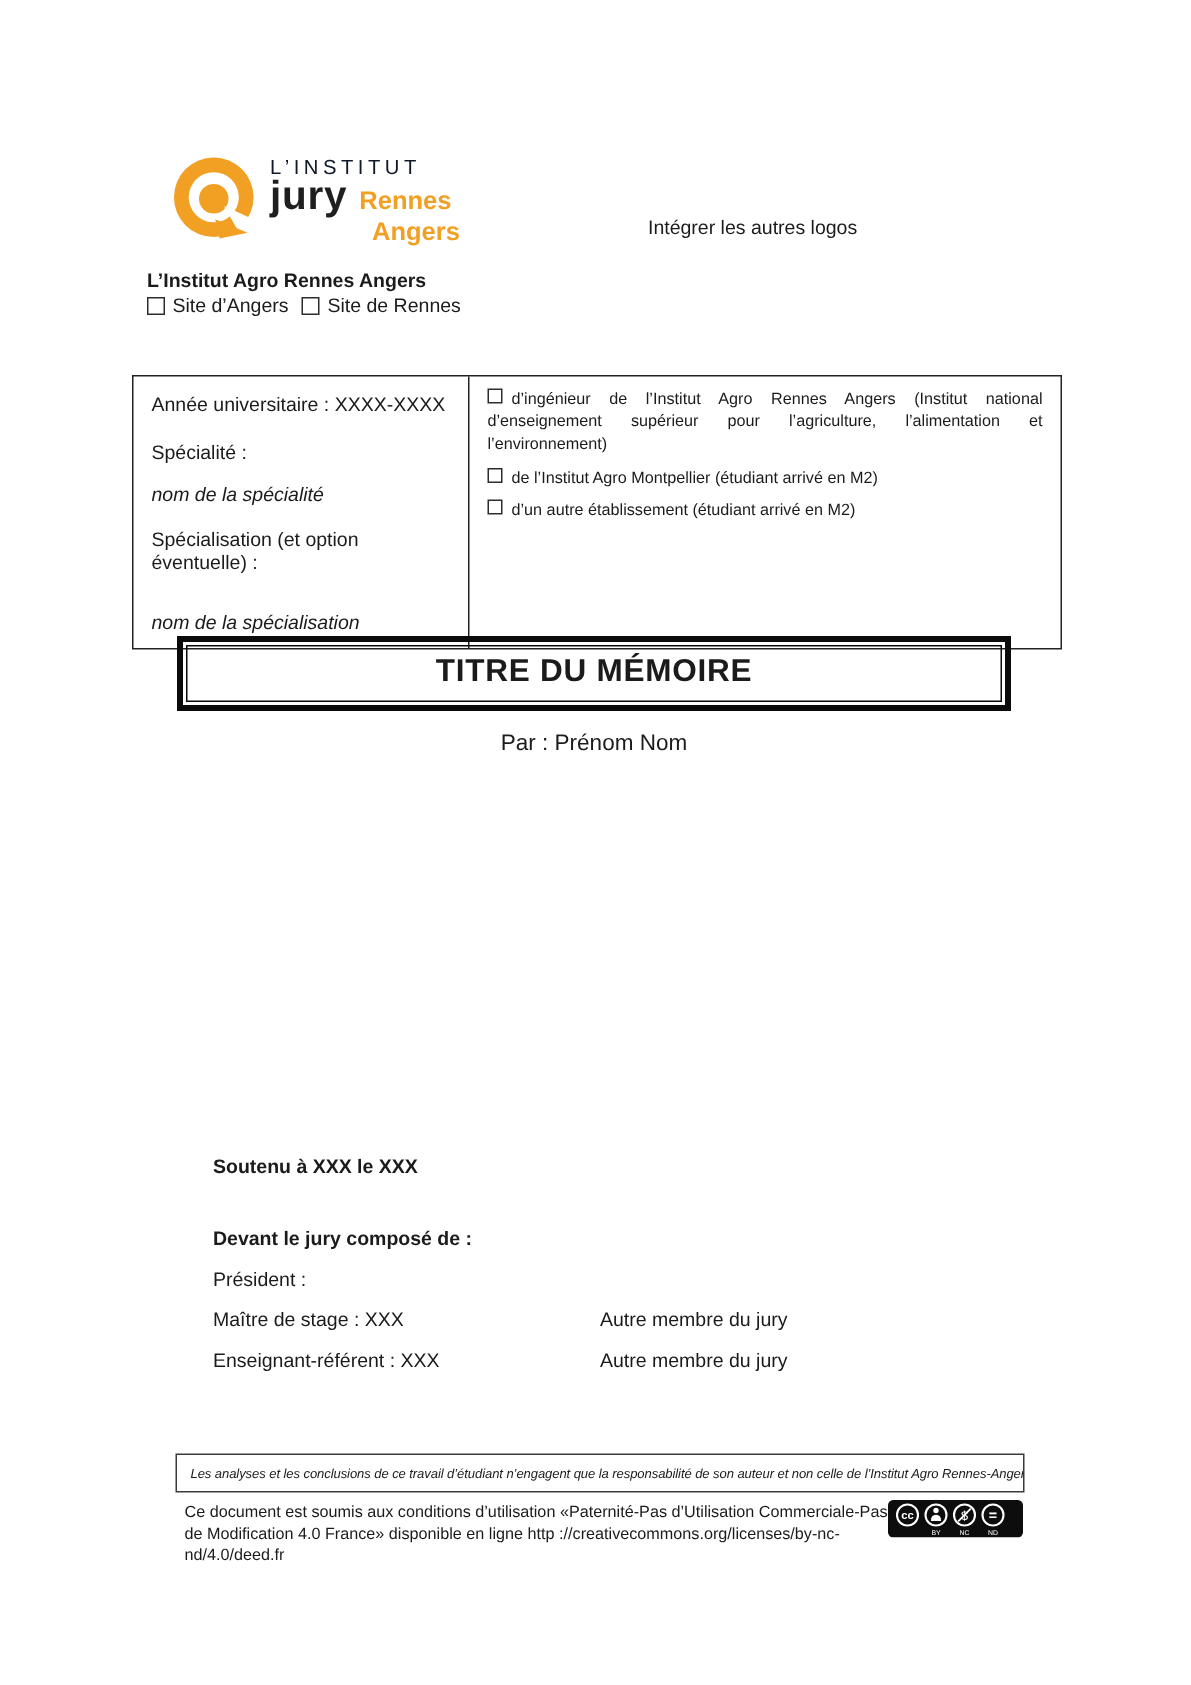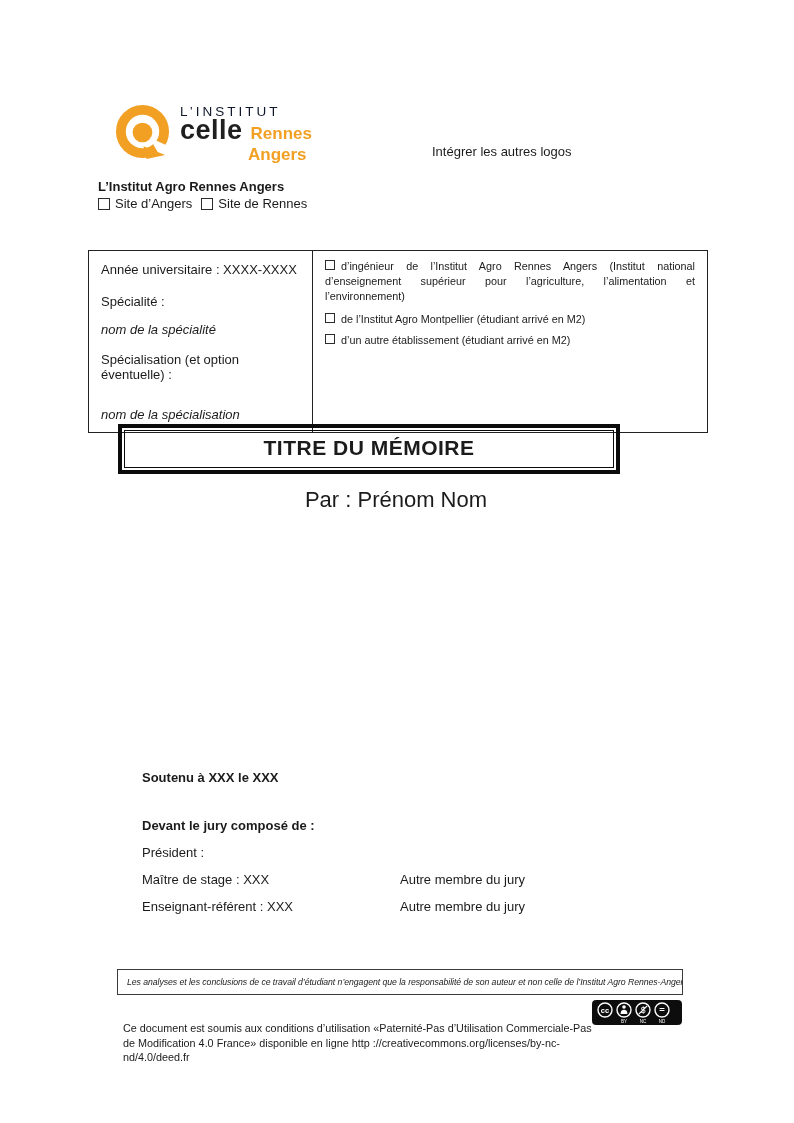--- a/index.html
+++ b/index.html
@@ -35,57 +35,57 @@
   .cell-left .lbl2 { margin-bottom:25px; }
   .cell-left .val2 { font-style:italic; }
   .cell-right { flex:1; box-sizing:border-box; padding:8px 12px 9px; }
   .mem-heading { font-size:15.5px; font-weight:bold; margin-bottom:8px; }
   .opt { font-size:10.8px; line-height:1.4; margin-bottom:8px; text-align:justify; }
   .opt .cb { width:8px; height:8px; margin-right:6px; vertical-align:0px; }
   .opt:last-child { margin-bottom:0; }
   .opt.short { margin-bottom:6px; text-align:left; }
 
   
-  .title-box { position:absolute; left:118px; top:424px; width:502px; box-sizing:border-box; border:4px solid #0b0b0b; padding:2px; }
+  .title-box { position:absolute; left:118px; top:424px; width:556px; box-sizing:border-box; border:4px solid #0b0b0b; padding:2px; }
   .title-box-inner { border:1px solid #0b0b0b; text-align:center; padding:5px 0 7px; }
   .memoir-title { font-size:21px; font-weight:bold; letter-spacing:0.5px; }
-  .author-line { position:absolute; left:118px; top:487px; width:556px; text-align:center; font-size:22px; }
+  .author-line { position:absolute; left:118px; top:487px; width:556px; text-align:center; font-size:15px; }
 
   
   .defense { position:absolute; left:142px; top:769px; width:530px; font-size:13px; line-height:17px; }
   .defended { font-weight:bold; margin-bottom:31px; }
   .jury-heading { font-weight:bold; margin-bottom:10px; }
   .president { margin-bottom:10px; }
   .jury-grid { display:grid; grid-template-columns:258px auto; row-gap:10px; }
 
   
   .disclaimer-box { position:absolute; left:117px; top:969px; width:566px; box-sizing:border-box; border:1px solid #3a3a3a; padding:7px 9px; overflow:hidden; }
   .disclaimer-text { font-style:italic; font-size:8.7px; white-space:nowrap; letter-spacing:-0.05px; text-align:center; }
-  .license-text { position:absolute; left:123px; top:1001px; width:472px; font-size:10.8px; line-height:1.35;margin-top:20px; }
+  .license-text { position:absolute; left:123px; top:1001px; width:472px; font-size:10.8px; line-height:1.35; }
   .cc-badge { position:absolute; left:592px; top:1000px; }
 </style>
 </head>
 <body>
 
 <div class="page">
 
   <div class="logo-row">
     <span>
       <svg width="57" height="57" viewBox="0 0 58 58">
         <circle cx="29" cy="29" r="27" fill="#F2A024"></circle>
         <circle cx="29" cy="29" r="17" fill="#ffffff"></circle>
         <circle cx="29" cy="30" r="10" fill="#F2A024"></circle>
         <polygon points="36,35 58,45 49,58" fill="#ffffff"></polygon>
         <polygon points="30,44 52,53 33,57" fill="#F2A024"></polygon>
       </svg>
     </span>
     <span class="logo-text">
       <span class="logo-line1" style="display:block">L’INSTITUT</span>
       <span class="logo-line2">
-        <span class="logo-agro">celle</span>
+        <span class="logo-agro">jury</span>
         <span class="logo-orange">Rennes</span>
       </span>
       <span class="logo-line3 logo-orange" style="display:block">Angers</span>
     </span>
   </div>
 
   <div class="other-logos-note">Intégrer les autres logos</div>
 
   <div class="institute-name">L’Institut Agro Rennes Angers</div>
 

